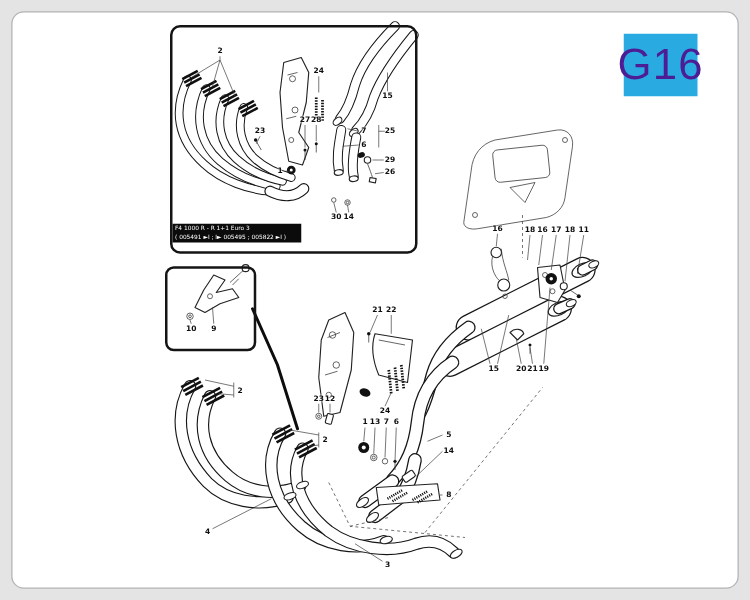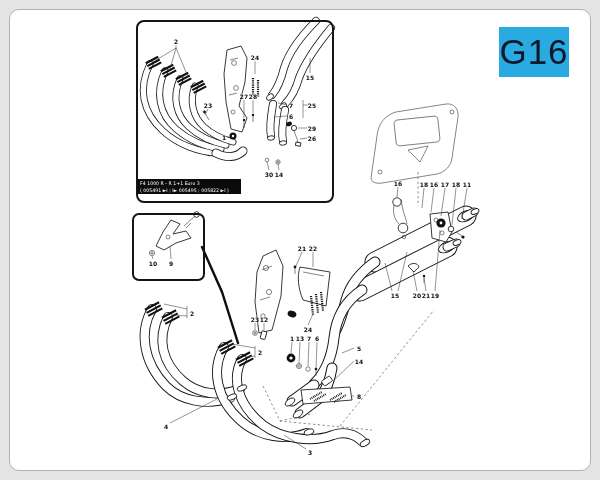--- a/index.html
+++ b/index.html
@@ -1,21 +1,21 @@
 <!DOCTYPE html>
 <html><head>
 <meta charset="utf-8">
 <style>
   html,body{margin:0;padding:0;background:#cfcfcf;}
   .stage{position:relative;width:600px;height:480px;background:#e4e4e4;overflow:hidden;
          font-family:"DejaVu Sans",sans-serif;}
   .card{position:absolute;left:9px;top:9px;width:580px;height:460px;background:#ffffff;
         border:1.5px solid #b3b3b3;border-radius:10px;}
-  .badge{position:absolute;left:499px;top:27px;width:70px;height:50px;background:#29abe2;
-         color:#0f172a;display:flex;align-items:center;justify-content:center;
+  .badge{position:absolute;left:499px;top:27px;width:59px;height:50px;background:#29abe2;
+         color:#4c1d95;display:flex;align-items:center;justify-content:center;
          font-family:"Liberation Sans",sans-serif;font-size:35px;font-weight:400;letter-spacing:1px;}
   svg.art{position:absolute;left:0;top:0;}
   .inset{position:absolute;border:2px solid #141414;background:transparent;}
   .inset.top{left:136px;top:20px;width:194px;height:179px;border-radius:8px;}
   .inset.small{left:132px;top:213px;width:69px;height:64px;border-radius:7px;}
   .caption{position:absolute;left:138px;top:179px;width:103px;height:15px;background:#0b0b0b;
            color:#ffffff;font-size:4.7px;line-height:7px;padding:0.5px 2px;box-sizing:border-box;
            white-space:nowrap;overflow:hidden;}
   .caption div{height:7px;}
   #callout-layer{position:absolute;left:0;top:0;width:600px;height:480px;pointer-events:none;}

